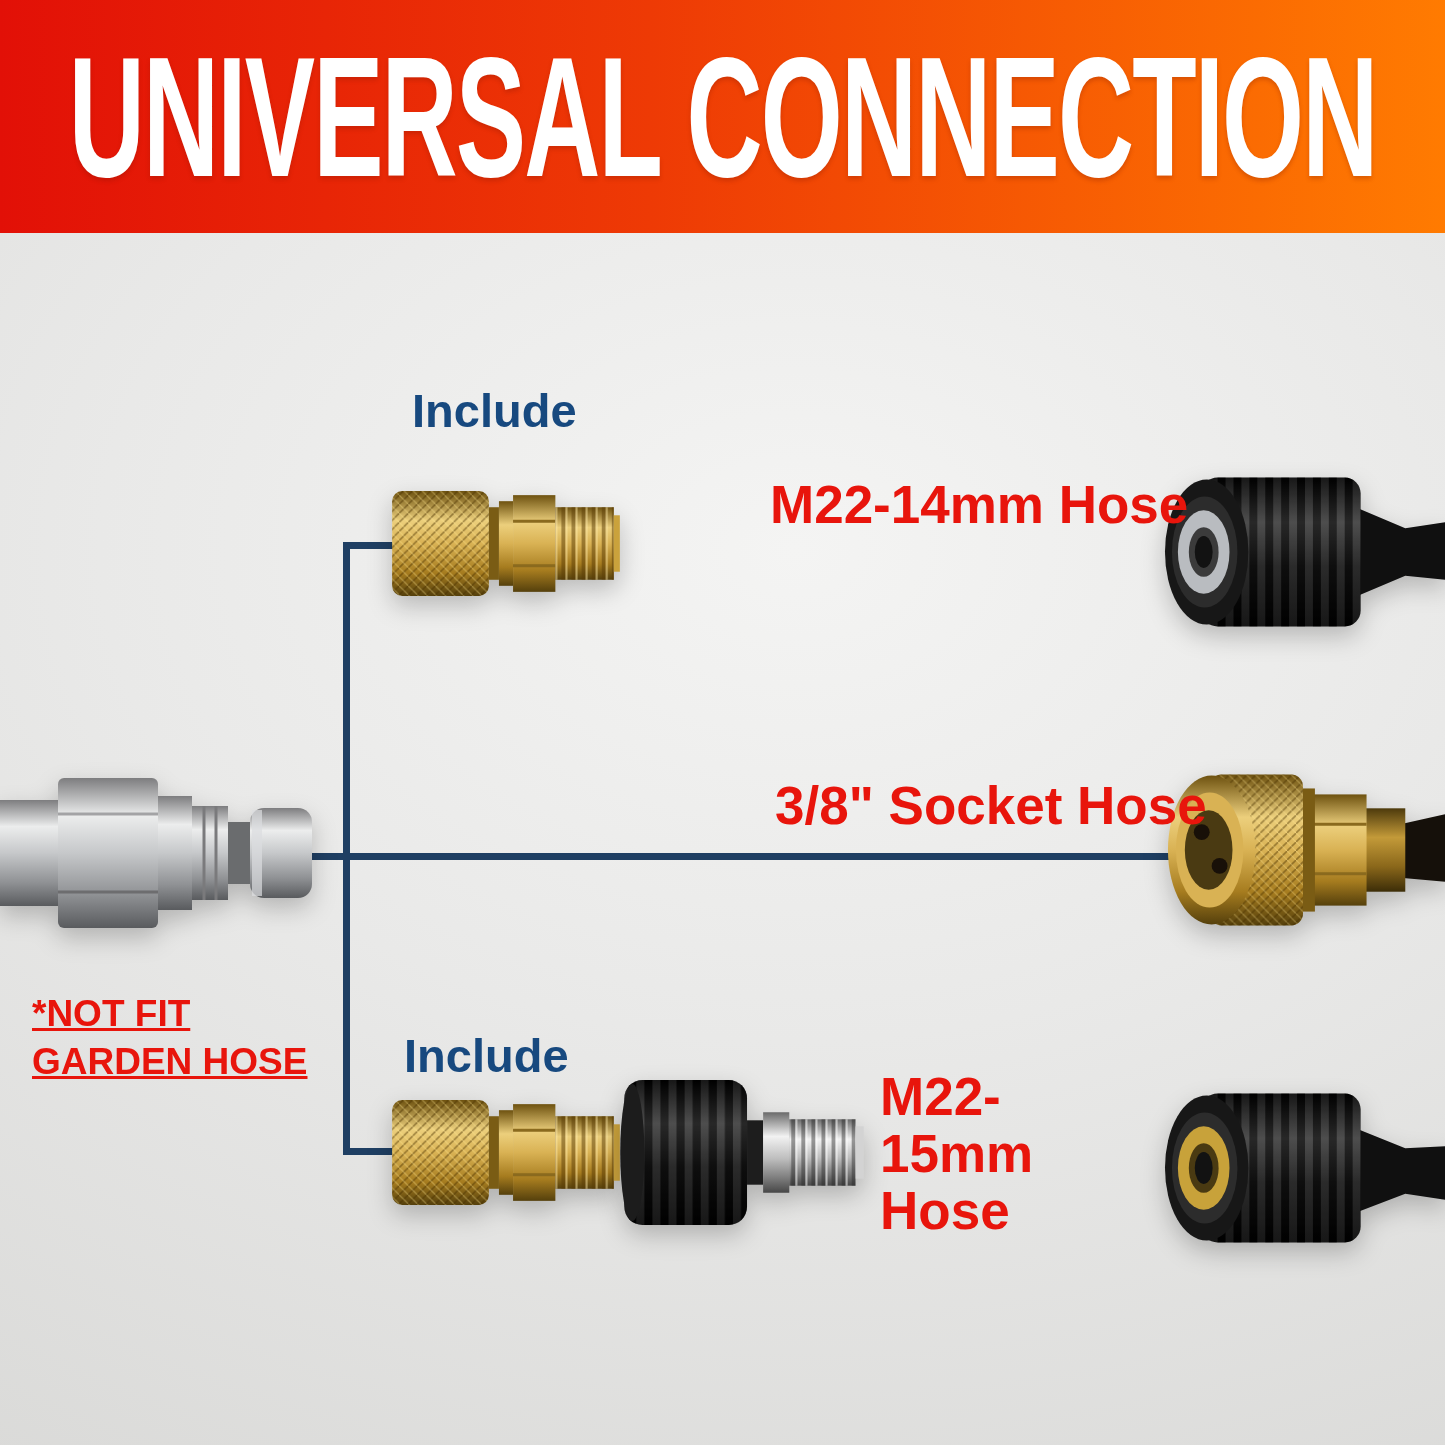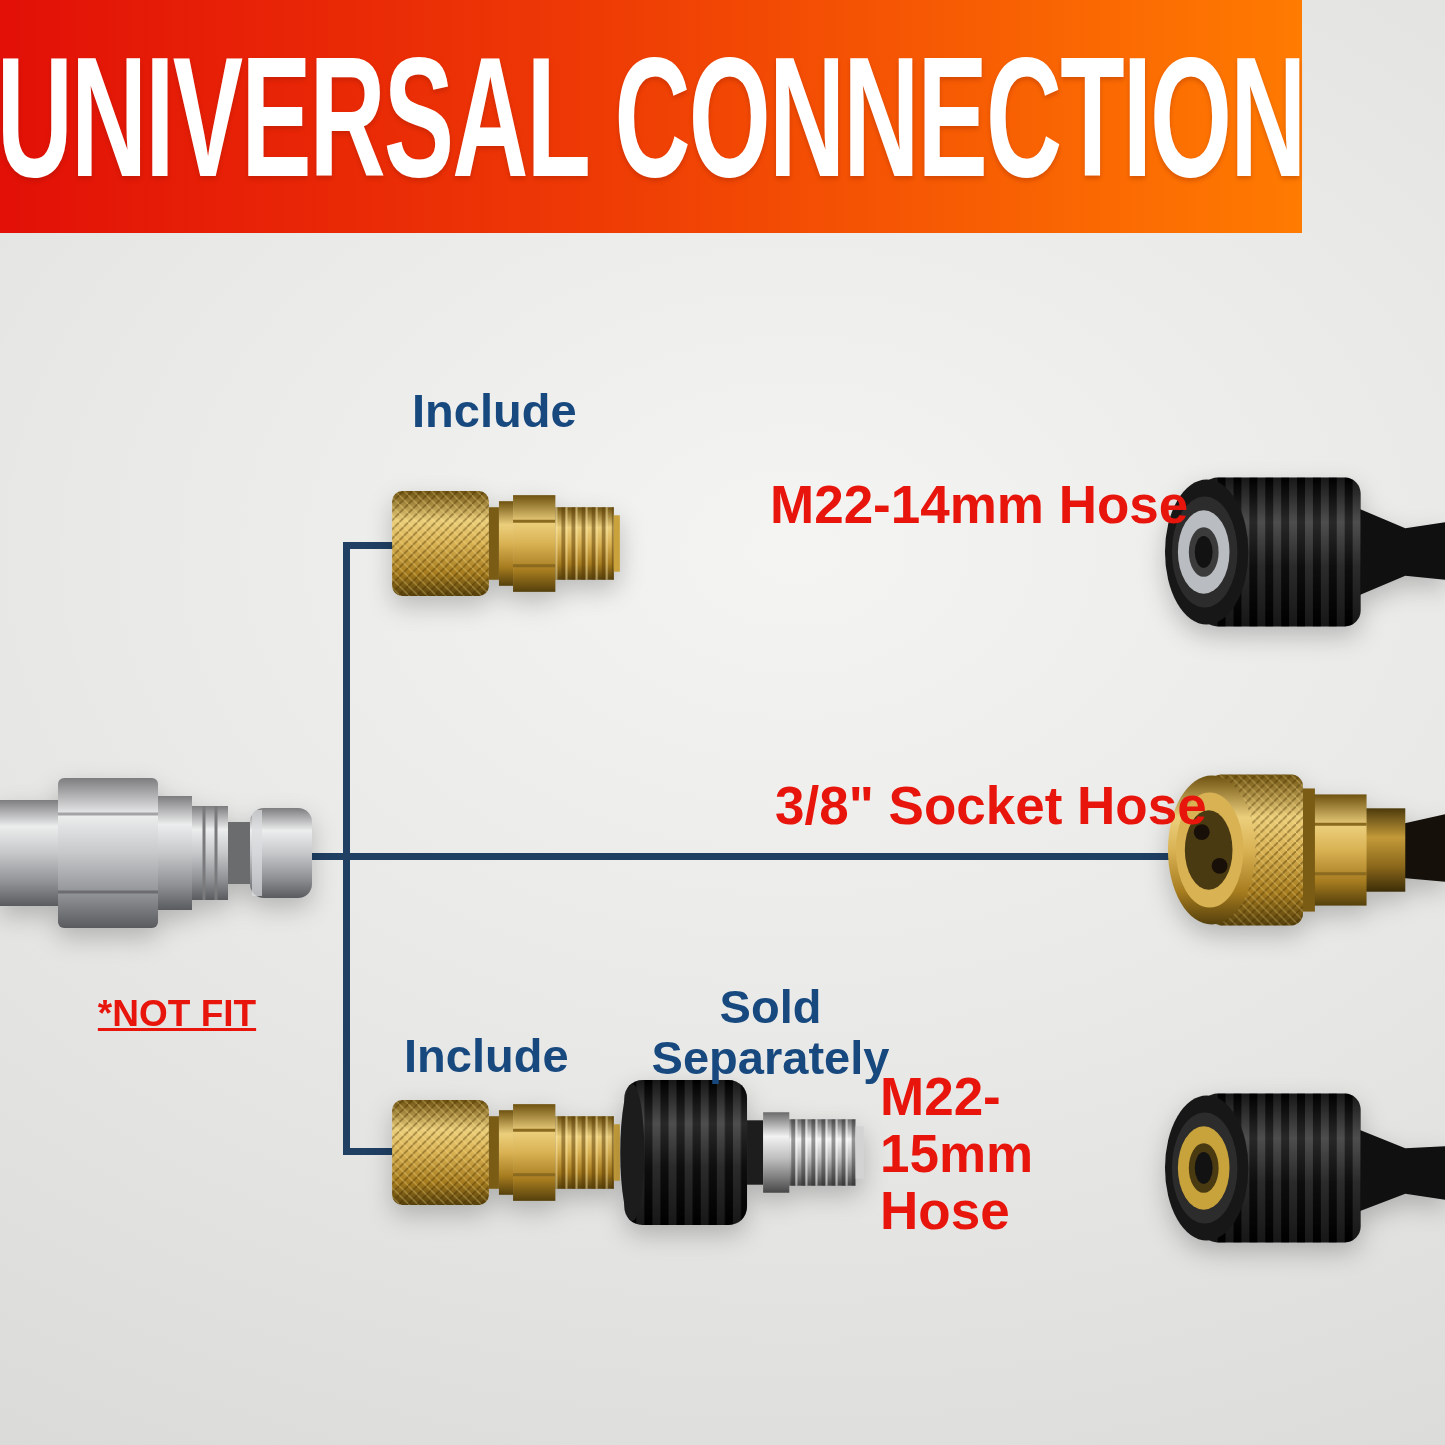--- a/index.html
+++ b/index.html
@@ -6,37 +6,37 @@
   html,body { width:1445px; height:1445px; }
   body { font-family:"Liberation Sans", sans-serif; background:#ffffff; }
 
   #stage{
     position:relative; width:1445px; height:1445px; overflow:hidden;
     background: radial-gradient(ellipse 120% 85% at 55% 38%, #f4f4f3 0%, #e9e9e8 40%, #d6d6d4 100%);
   }
 
   
   .banner{
-    position:absolute; top:0; left:0; width:1302px; height:233px;
+    position:absolute; top:0; left:0; width:1445px; height:233px;
     background: linear-gradient(90deg, #e21007 0%, #ee3a05 45%, #ff7b01 100%);
     display:flex; align-items:center; justify-content:center;
   }
   .banner h1{
     color:#ffffff; font-size:170px; font-weight:bold; white-space:nowrap;
     letter-spacing:-3px; transform:scaleX(0.62); transform-origin:center;
     text-shadow: 0 3px 6px rgba(120,20,0,0.25);
   }
 
   
   .line{ position:absolute; background:#1f3f63; z-index:1; }
   .line.v{ width:7px; }
   .line.h{ height:7px; }
 
   
-  .lbl{ position:absolute; z-index:3; font-weight:bold; white-space:nowrap;text-align:center; }
+  .lbl{ position:absolute; z-index:3; font-weight:bold; white-space:nowrap; }
   .blue{ color:#17497f; font-size:47px; }
   .red{ color:#e8150c; font-size:53px; }
   .note{ color:#e8150c; font-size:37px; line-height:1.3; white-space:normal;text-decoration:underline; }
   .center{ text-align:center; line-height:1.08; }
   .right{ text-align:left; line-height:1.08; }
 
   
   .photo{ position:absolute; z-index:2; filter:drop-shadow(0 10px 12px rgba(0,0,0,0.22)); }
   .photo svg{ display:block; width:100%; height:100%; }
 </style>
@@ -107,26 +107,23 @@
   <div class="line h" style="left:343px; top:542px; width:85px;"></div>
   <div class="line h" style="left:300px; top:853px; width:880px;"></div>
   <div class="line h" style="left:343px; top:1148px; width:85px;"></div>
 
   <div class="lbl blue" style="left:412px; top:383px;">Include</div>
   <div class="lbl red" style="left:770px; top:474px;">M22-14mm Hose</div>
   <div class="lbl red" style="left:775px; top:775px;">3/8" Socket Hose</div>
 
   <div class="lbl note" style="left:32px; top:990px; width:290px;">
     <span>*NOT FIT</span><br>
-  </div>
-
-  <div class="lbl blue center" style="left:648px; top:982px; width:245px; white-space:normal;">
-    <span>Sold</span><br>
-    <span>Separately</span>
-  </div>
+    <span>GARDEN HOSE</span>
+  </div>
+
 
   <div class="lbl blue" style="left:404px; top:1028px;">Include</div>
 
   <div class="lbl red right" style="left:880px; top:1068px; width:255px; white-space:normal;">
     <span>M22- 15mm</span><br>
     <span>Hose</span>
   </div>
 
   <div class="photo" style="left:0; top:748px; width:320px; height:210px;">
     <svg viewBox="0 0 320 210">

